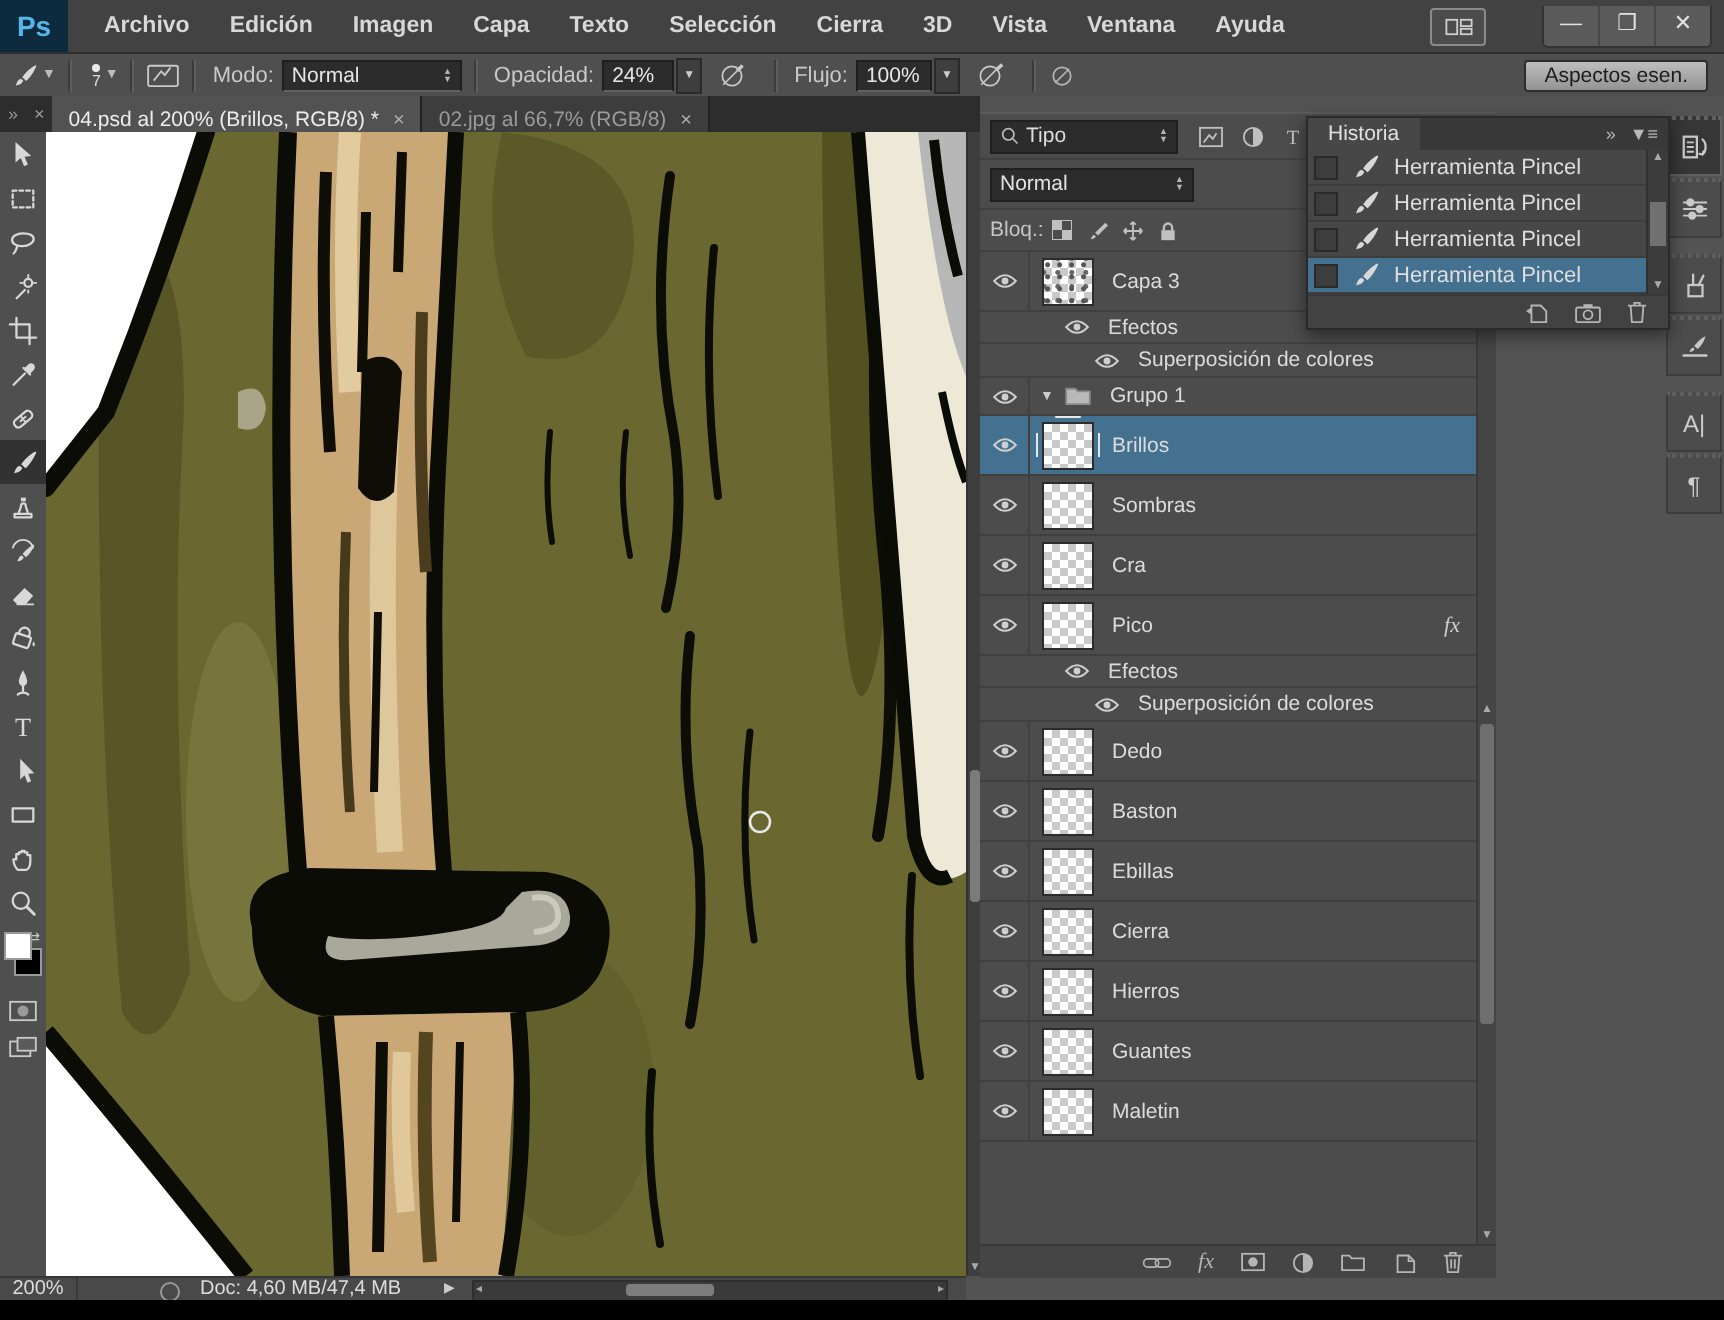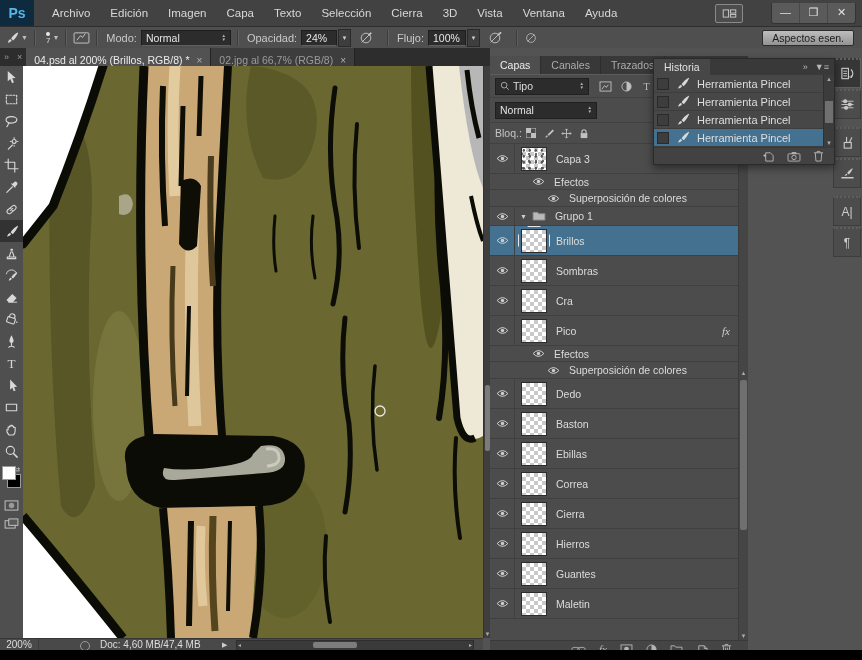--- a/index.html
+++ b/index.html
@@ -4,21 +4,21 @@
 <style>
   html,body{margin:0;padding:0;background:#000;}
   .app{position:relative;width:862px;height:660px;background:#535353;overflow:hidden;
        font-family:"Liberation Sans",sans-serif;-webkit-font-smoothing:antialiased;}
   
   .menubar{position:absolute;left:0;top:0;width:862px;height:26px;background:#424242;
            border-bottom:1px solid #2e2e2e;display:flex;align-items:center;}
   .pslogo{width:34px;height:26px;background:#0e2a3f;color:#55b6e8;font-weight:bold;font-size:14px;
           display:flex;align-items:center;justify-content:center;}
   .menus{display:flex;align-items:center;margin-left:8px;}
-  .menu-item{padding:0 10px;font-size:11.5px;color:#d8d8d8;line-height:26px;cursor:default;}
+  .menu-item{padding:0 10px;font-size:11.5px;color:#d8d8d8;line-height:26px;cursor:default;font-weight:bold;}
   .mb-right{margin-left:auto;display:flex;align-items:center;height:26px;}
   .layout-btn{width:26px;height:17px;border:1px solid #8a8a8a;border-radius:2px;margin-right:28px;
               display:flex;align-items:center;justify-content:center;background:#4c4c4c;}
   .winbtns{display:flex;height:20px;background:#5a5a5a;border:1px solid #333;border-top:0;border-radius:0 0 3px 3px;margin-right:6px;}
   .winbtn{width:27px;text-align:center;font-size:11px;color:#e2e2e2;line-height:18px;border-right:1px solid #484848;}
   .winbtn:last-child{border-right:0;}
   
   .optionsbar{position:absolute;left:0;top:27px;width:862px;height:21px;background:#4f4f4f;
               border-bottom:1px solid #383838;display:flex;align-items:center;font-size:11px;color:#c9c9c9;}
   .ob-sep{width:1px;height:16px;background:#3c3c3c;border-right:1px solid #5e5e5e;margin:0 6px;}
@@ -457,25 +457,20 @@
     <div class="hscroll">
       <span class="harrow" style="left:1px;">◂</span>
       <div class="hthumb"></div>
       <span class="harrow" style="right:1px;">▸</span>
     </div>
   </div>
 
   <div class="rightpane">
 
     <div class="layers-panel">
-      <div class="ptabs">
-        <span class="ptab active">Capas</span>
-        <span class="ptab">Canales</span>
-        <span class="ptab">Trazados</span>
-      </div>
       <div class="lp-body">
         <div class="filter-row">
           <span class="searchsel">
             <svg viewBox="0 0 12 12" width="10" height="10" style="margin-right:3px;">
                 <circle cx="5" cy="5" r="3.4" fill="none" stroke="#bbb"></circle>
                 <path d="M7.5 7.5L10.5 10.5" stroke="#bbb"></path>
               </svg>
             <span>Tipo</span>
               <span class="ud">▲<br>▼</span>
           </span>
@@ -672,32 +667,20 @@
               <span class="eyecell">
                 <svg viewBox="0 0 14 10" width="13" height="9">
                   <path d="M1 5Q7 -1.5 13 5 7 11.5 1 5Z" fill="none" stroke="#cfcfcf" stroke-width="1.1"></path>
                   <circle cx="7" cy="5" r="1.9" fill="#cfcfcf"></circle>
                 </svg>
               </span>
               <span class="thumbwrap">
                 <span class="thumb"></span>
               </span>
               <span class="lname">Ebillas</span>
-            </div>
-            <div class="lrow layer">
-              <span class="eyecell">
-                <svg viewBox="0 0 14 10" width="13" height="9">
-                  <path d="M1 5Q7 -1.5 13 5 7 11.5 1 5Z" fill="none" stroke="#cfcfcf" stroke-width="1.1"></path>
-                  <circle cx="7" cy="5" r="1.9" fill="#cfcfcf"></circle>
-                </svg>
-              </span>
-              <span class="thumbwrap">
-                <span class="thumb"></span>
-              </span>
-              <span class="lname">Correa</span>
             </div>
             <div class="lrow layer">
               <span class="eyecell">
                 <svg viewBox="0 0 14 10" width="13" height="9">
                   <path d="M1 5Q7 -1.5 13 5 7 11.5 1 5Z" fill="none" stroke="#cfcfcf" stroke-width="1.1"></path>
                   <circle cx="7" cy="5" r="1.9" fill="#cfcfcf"></circle>
                 </svg>
               </span>
               <span class="thumbwrap">
                 <span class="thumb"></span>

